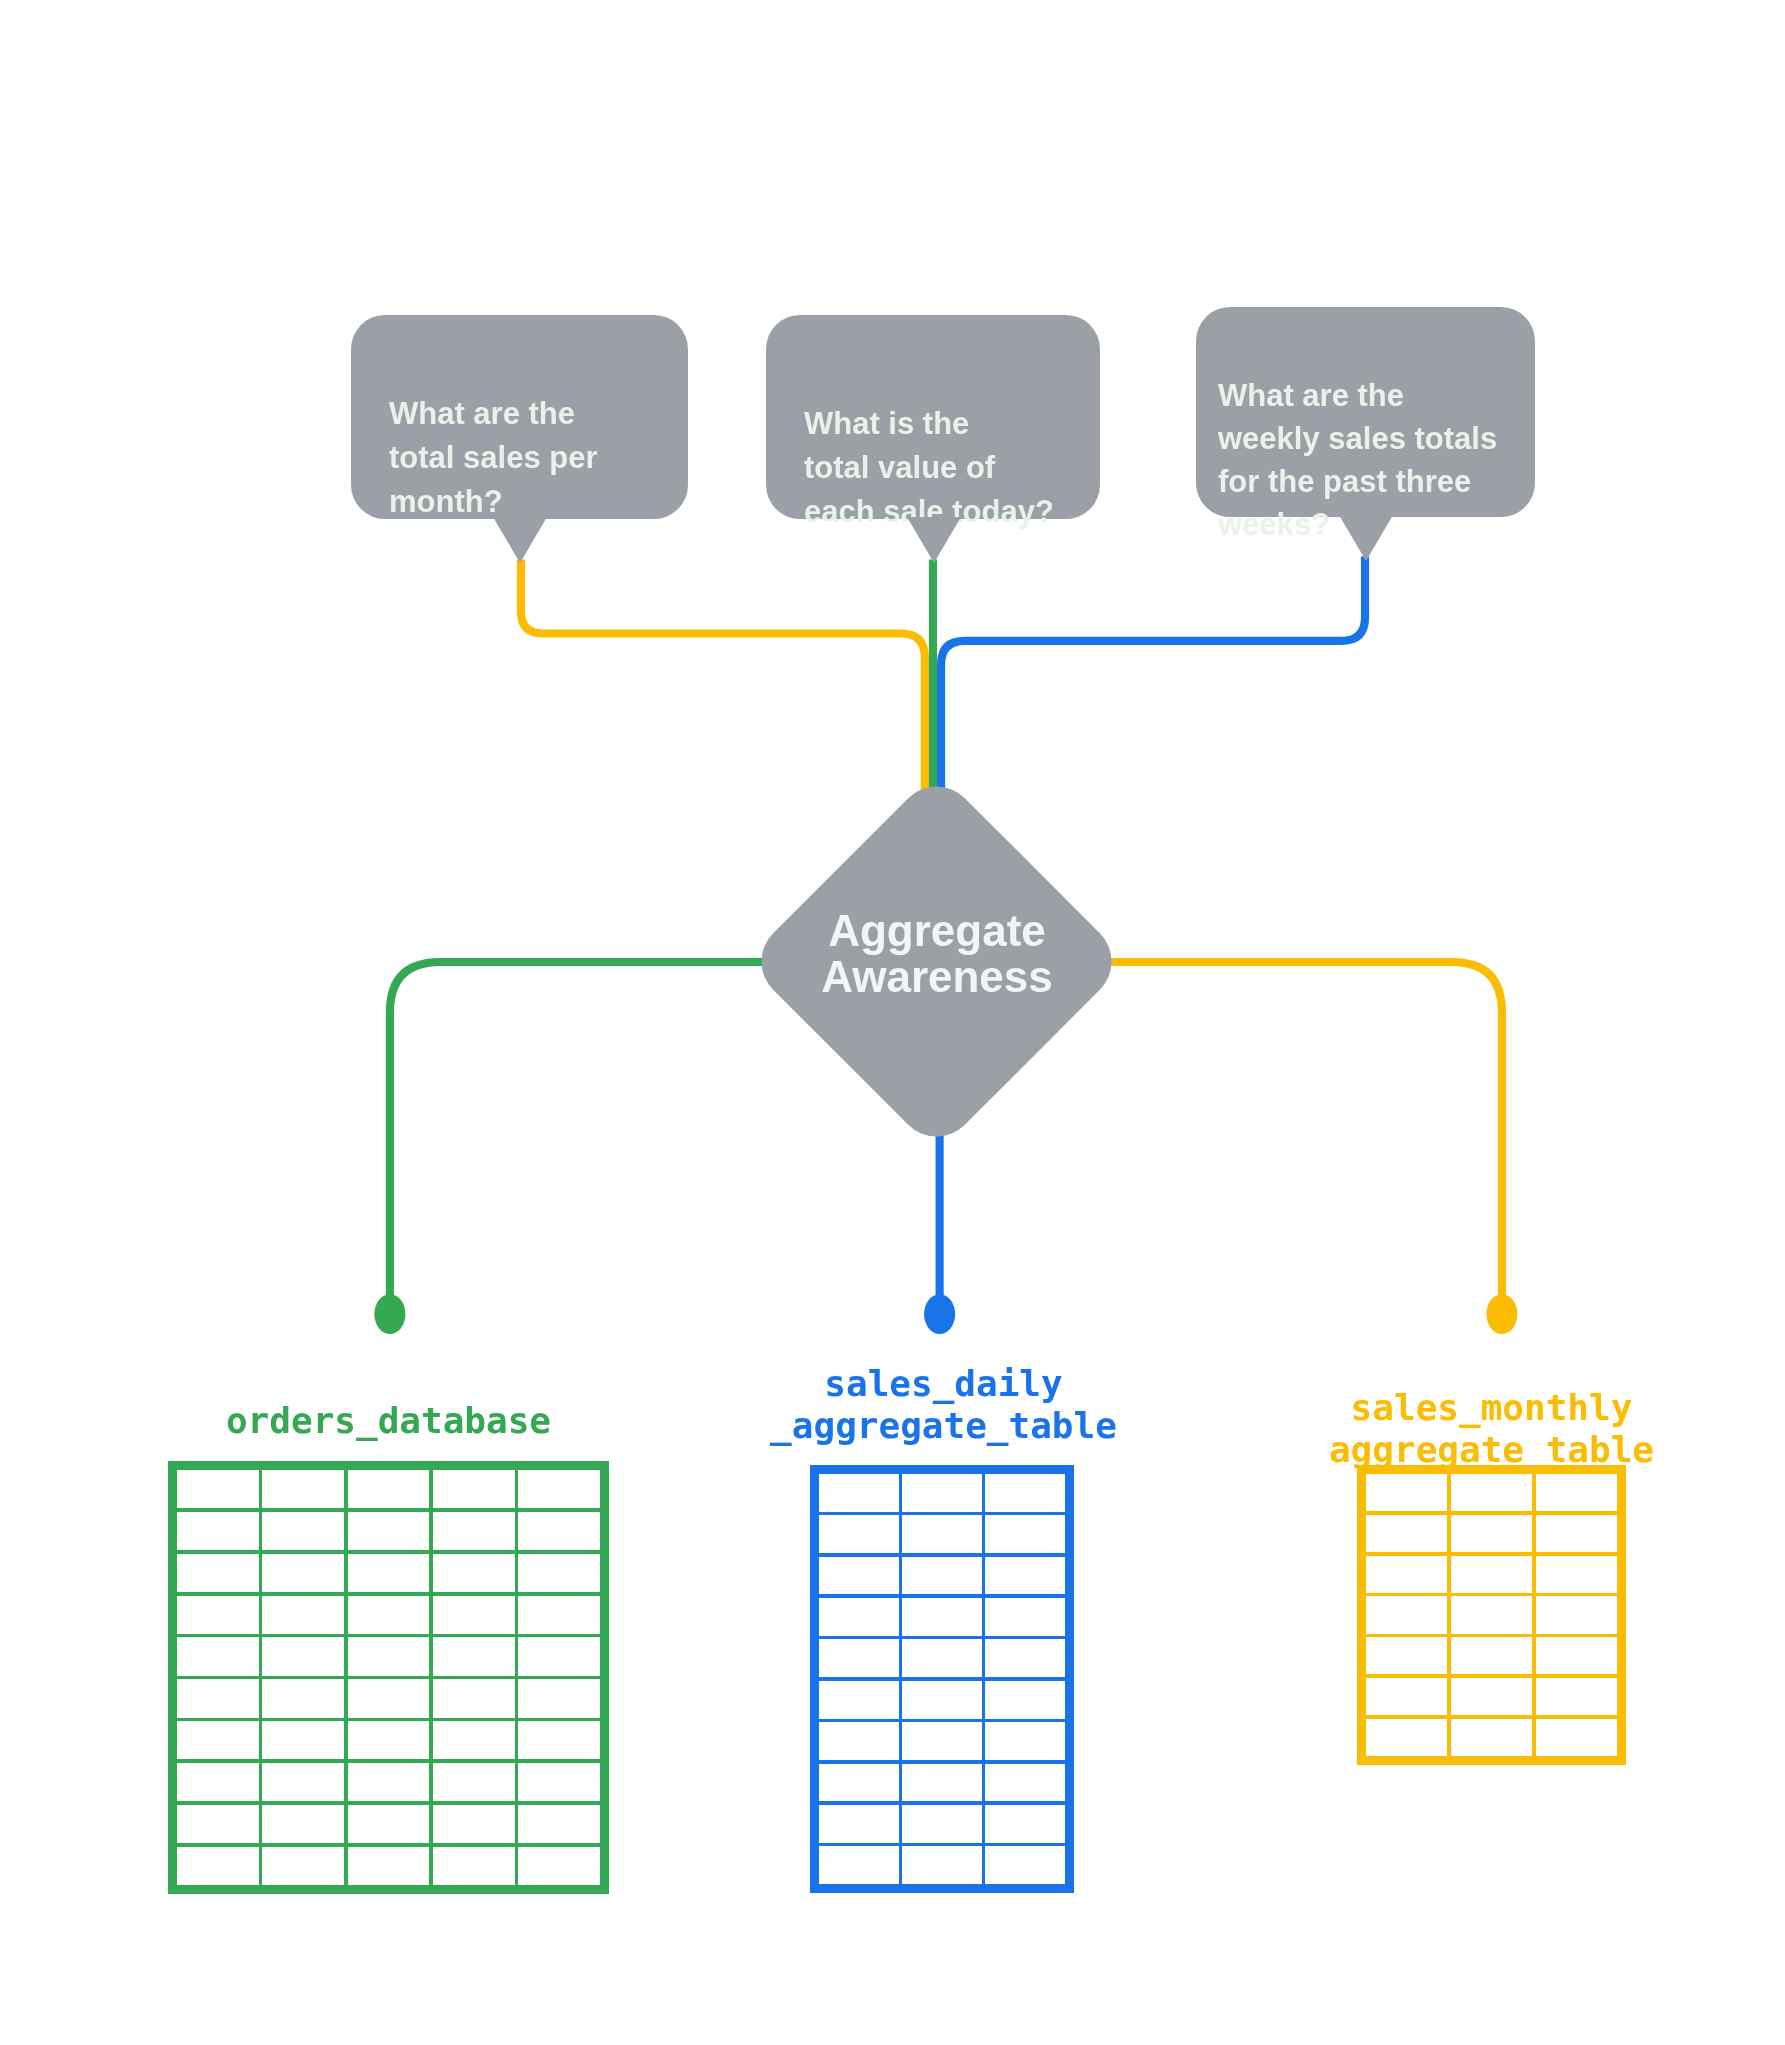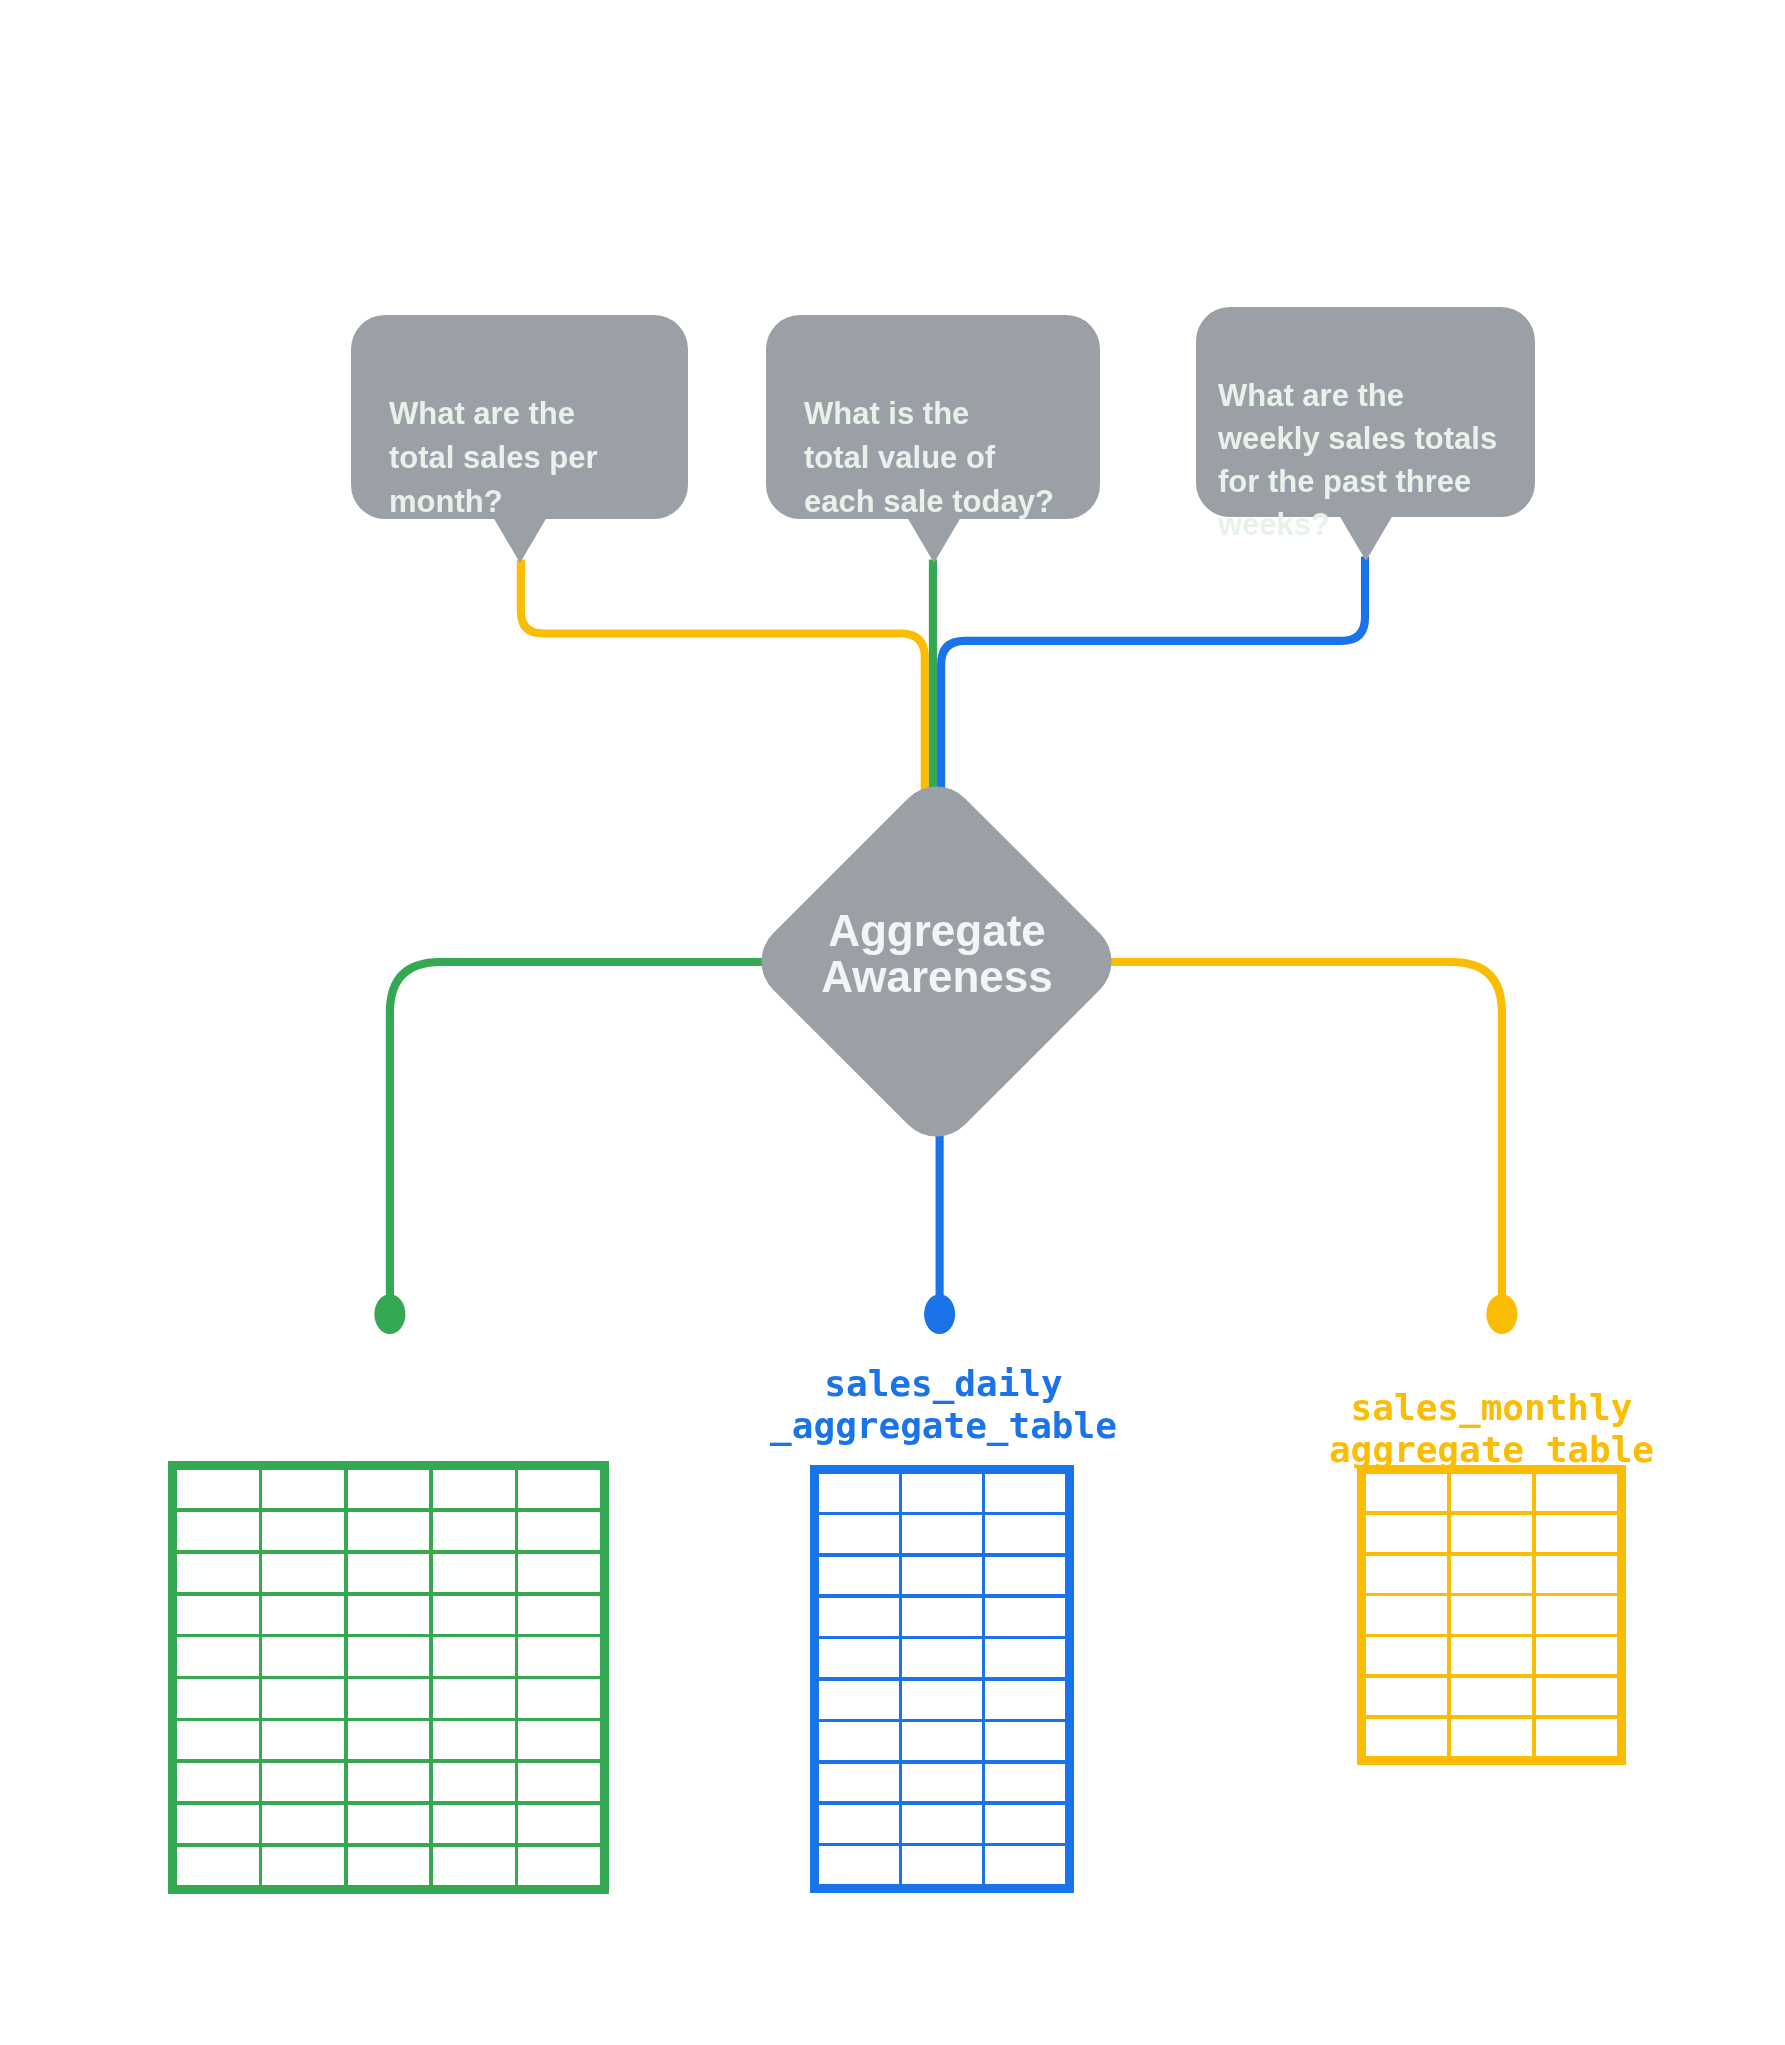--- a/index.html
+++ b/index.html
@@ -14,21 +14,21 @@
     position:absolute; background:#9AA0A6; border-radius:34px;
     color:#E8F2EB; font-weight:bold; font-size:31px; line-height:44px;
     white-space:pre-line; box-sizing:border-box;
   }
   .bubble .tail {
     position:absolute; width:0; height:0; bottom:-44px;
     border-left:27px solid transparent; border-right:27px solid transparent;
     border-top:46px solid #9AA0A6;
   }
   #bubble-1 { left:351px;  top:315px; width:337px; height:204px; padding:33px 27px 0 38px; }
-  #bubble-2 { left:766px; top:315px; width:334px; height:204px; padding:33px 22px 0 38px; }
+  #bubble-2 { left:766px; top:315px; width:334px; height:204px; padding:43px 22px 0 38px; }
   #bubble-3 { left:1196px; top:307px; width:339px; height:210px; padding:24px 6px 0 22px; line-height:43px; }
 
   
   .diamond-shape {
     position:absolute; left:801px; top:826px; width:271px; height:271px;
     background:#9AA0A6; border-radius:40px; transform:rotate(45deg);
   }
   .diamond-label {
     position:absolute; left:752px; top:908px; width:370px;
     text-align:center; color:#F2F4F5; font-weight:bold; font-size:44px; line-height:46px;
@@ -88,20 +88,21 @@
     <span>What are the
 weekly sales totals
 for the past three
 weeks?</span>
     <span class="tail" style="left:143px"></span>
   </div>
 
   <div class="diamond-shape"></div>
   <div class="diamond-label">Aggregate Awareness</div>
 
+  <div class="tbl-label" id="label-green">orders_database</div>
   <div class="tbl-label" id="label-blue">sales_daily
 _aggregate_table</div>
   <div class="tbl-label" id="label-yellow">sales_monthly
 aggregate_table</div>
 
   <div class="tbl" id="table-green" style="grid-template-columns: repeat(5, 1fr);">
       <div class="cell"></div>
       <div class="cell"></div>
       <div class="cell"></div>
       <div class="cell"></div>

